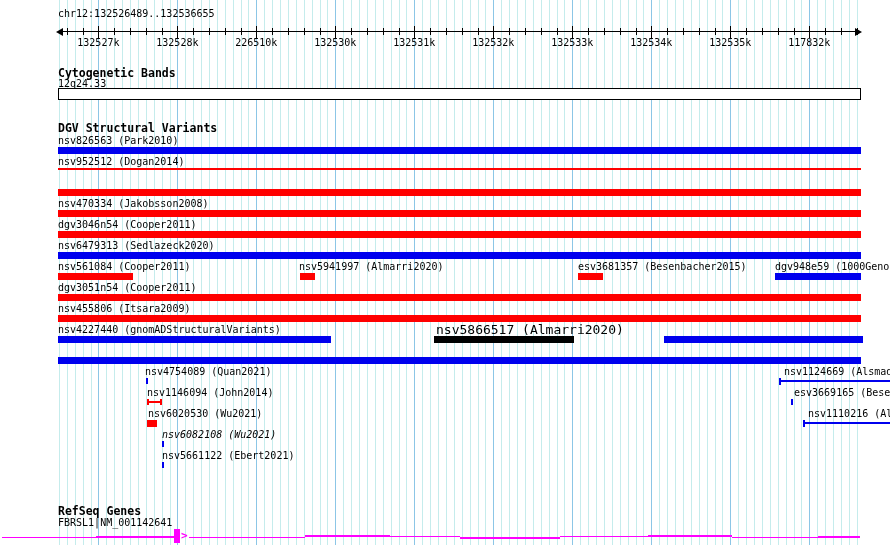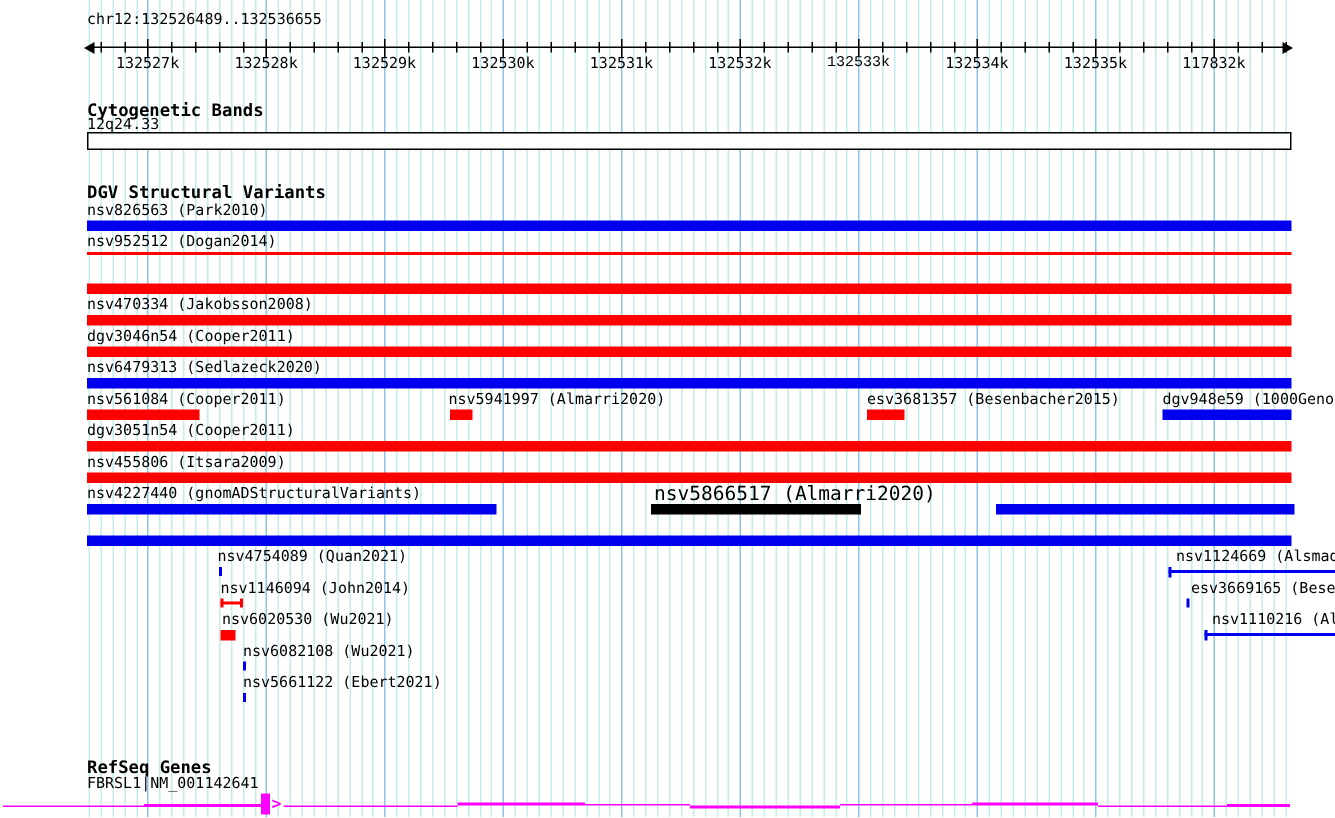--- a/index.html
+++ b/index.html
@@ -170,25 +170,25 @@
       <div style="position: absolute; left: 746.1px; top: 28px; width: 1px; height: 7px; background: rgb(0, 0, 0);"></div>
       <div style="position: absolute; left: 761.9px; top: 28px; width: 1px; height: 7px; background: rgb(0, 0, 0);"></div>
       <div style="position: absolute; left: 777.7px; top: 28px; width: 1px; height: 7px; background: rgb(0, 0, 0);"></div>
       <div style="position: absolute; left: 793.5px; top: 28px; width: 1px; height: 7px; background: rgb(0, 0, 0);"></div>
       <div style="position: absolute; left: 809.3px; top: 26px; width: 1px; height: 12px; background: rgb(0, 0, 0);"></div>
       <div style="position: absolute; left: 825.1px; top: 28px; width: 1px; height: 7px; background: rgb(0, 0, 0);"></div>
       <div style="position: absolute; left: 840.9px; top: 28px; width: 1px; height: 7px; background: rgb(0, 0, 0);"></div>
       <div style="position: absolute; left: 856.7px; top: 28px; width: 1px; height: 7px; background: rgb(0, 0, 0);"></div>
       <div style="position: absolute; left: 74.4px; top: 37px; width: 48px; text-align: center; font-size: 10px; line-height: 11px; white-space: pre;">132527k</div>
       <div style="position: absolute; left: 153.4px; top: 37px; width: 48px; text-align: center; font-size: 10px; line-height: 11px; white-space: pre;">132528k</div>
-      <div style="position: absolute; left: 232.3px; top: 37px; width: 48px; text-align: center; font-size: 10px; line-height: 11px; white-space: pre;">132529k</div>
+      <div style="position: absolute; left: 232.3px; top: 37px; width: 48px; text-align: center; font-size: 10px; line-height: 11px; white-space: pre;">226510k</div>
       <div style="position: absolute; left: 311.3px; top: 37px; width: 48px; text-align: center; font-size: 10px; line-height: 11px; white-space: pre;">132530k</div>
       <div style="position: absolute; left: 390.3px; top: 37px; width: 48px; text-align: center; font-size: 10px; line-height: 11px; white-space: pre;">132531k</div>
       <div style="position: absolute; left: 469.3px; top: 37px; width: 48px; text-align: center; font-size: 10px; line-height: 11px; white-space: pre;">132532k</div>
-      <div style="position: absolute; left: 548.3px; top: 37px; width: 48px; text-align: center; font-size: 10px; line-height: 11px; white-space: pre; font-family: Liberation Mono, monospace;">132533k</div>
+      <div style="position: absolute; left: 548.3px; top: 37px; width: 48px; text-align: center; font-size: 10px; line-height: 11px; white-space: pre;">132533k</div>
       <div style="position: absolute; left: 627.3px; top: 37px; width: 48px; text-align: center; font-size: 10px; line-height: 11px; white-space: pre;">132534k</div>
       <div style="position: absolute; left: 706.3px; top: 37px; width: 48px; text-align: center; font-size: 10px; line-height: 11px; white-space: pre;">132535k</div>
       <div style="position: absolute; left: 785.3px; top: 37px; width: 48px; text-align: center; font-size: 10px; line-height: 11px; white-space: pre;">117832k</div>
     </div>
 
   <div class="title" style="left:58px;top:67px;">Cytogenetic Bands</div>
   <div class="t" style="left:58px;top:78px;">12q24.33</div>
   <div id="cytoband-box"></div>
 
   <div class="title" style="left:58px;top:122px;">DGV Structural Variants</div>
@@ -231,21 +231,21 @@
       <div style="position: absolute; left: 147px; top: 401px; width: 15px; height: 2px; background: rgb(255, 0, 0);"></div>
       <div style="position: absolute; left: 147px; top: 399px; width: 2px; height: 6px; background: rgb(255, 0, 0);"></div>
       <div style="position: absolute; left: 160px; top: 399px; width: 2px; height: 6px; background: rgb(255, 0, 0);"></div>
       <div style="position: absolute; left: 794px; top: 387px; font-size: 10px; line-height: 11px; white-space: pre;">esv3669165 (Besen</div>
       <div style="position: absolute; left: 791px; top: 399px; width: 2px; height: 6px; background: rgb(0, 0, 238);"></div>
       <div style="position: absolute; left: 148px; top: 408px; font-size: 10px; line-height: 11px; white-space: pre;">nsv6020530 (Wu2021)</div>
       <div style="position: absolute; left: 147px; top: 420px; width: 10px; height: 7px; background: rgb(255, 0, 0);"></div>
       <div style="position: absolute; left: 808px; top: 408px; font-size: 10px; line-height: 11px; white-space: pre;">nsv1110216 (Als</div>
       <div style="position: absolute; left: 803px; top: 422px; width: 87px; height: 2px; background: rgb(0, 0, 238);"></div>
       <div style="position: absolute; left: 803px; top: 420px; width: 2px; height: 7px; background: rgb(0, 0, 238);"></div>
-      <div style="position: absolute; left: 162px; top: 429px; font-size: 10px; line-height: 11px; white-space: pre;">nsv6082108 (Wu2021)</div>
+      <div style="position: absolute; left: 162px; top: 429px; font-size: 10px; line-height: 11px; white-space: pre; font-style: italic;">nsv6082108 (Wu2021)</div>
       <div style="position: absolute; left: 162px; top: 441px; width: 2px; height: 6px; background: rgb(0, 0, 238);"></div>
       <div style="position: absolute; left: 162px; top: 450px; font-size: 10px; line-height: 11px; white-space: pre;">nsv5661122 (Ebert2021)</div>
       <div style="position: absolute; left: 162px; top: 462px; width: 2px; height: 6px; background: rgb(0, 0, 238);"></div>
     </div>
 
   <div class="title" style="left:58px;top:505px;">RefSeq Genes</div>
   <div class="t" style="left:58px;top:517px;">FBRSL1|NM_001142641</div>
   <div id="gene-layer" class="layer">
       <div style="position: absolute; left: 2px; top: 537px; width: 94px; height: 1px; background: rgb(255, 0, 255);"></div>
       <div style="position: absolute; left: 96px; top: 536px; width: 78px; height: 2px; background: rgb(255, 0, 255);"></div>

